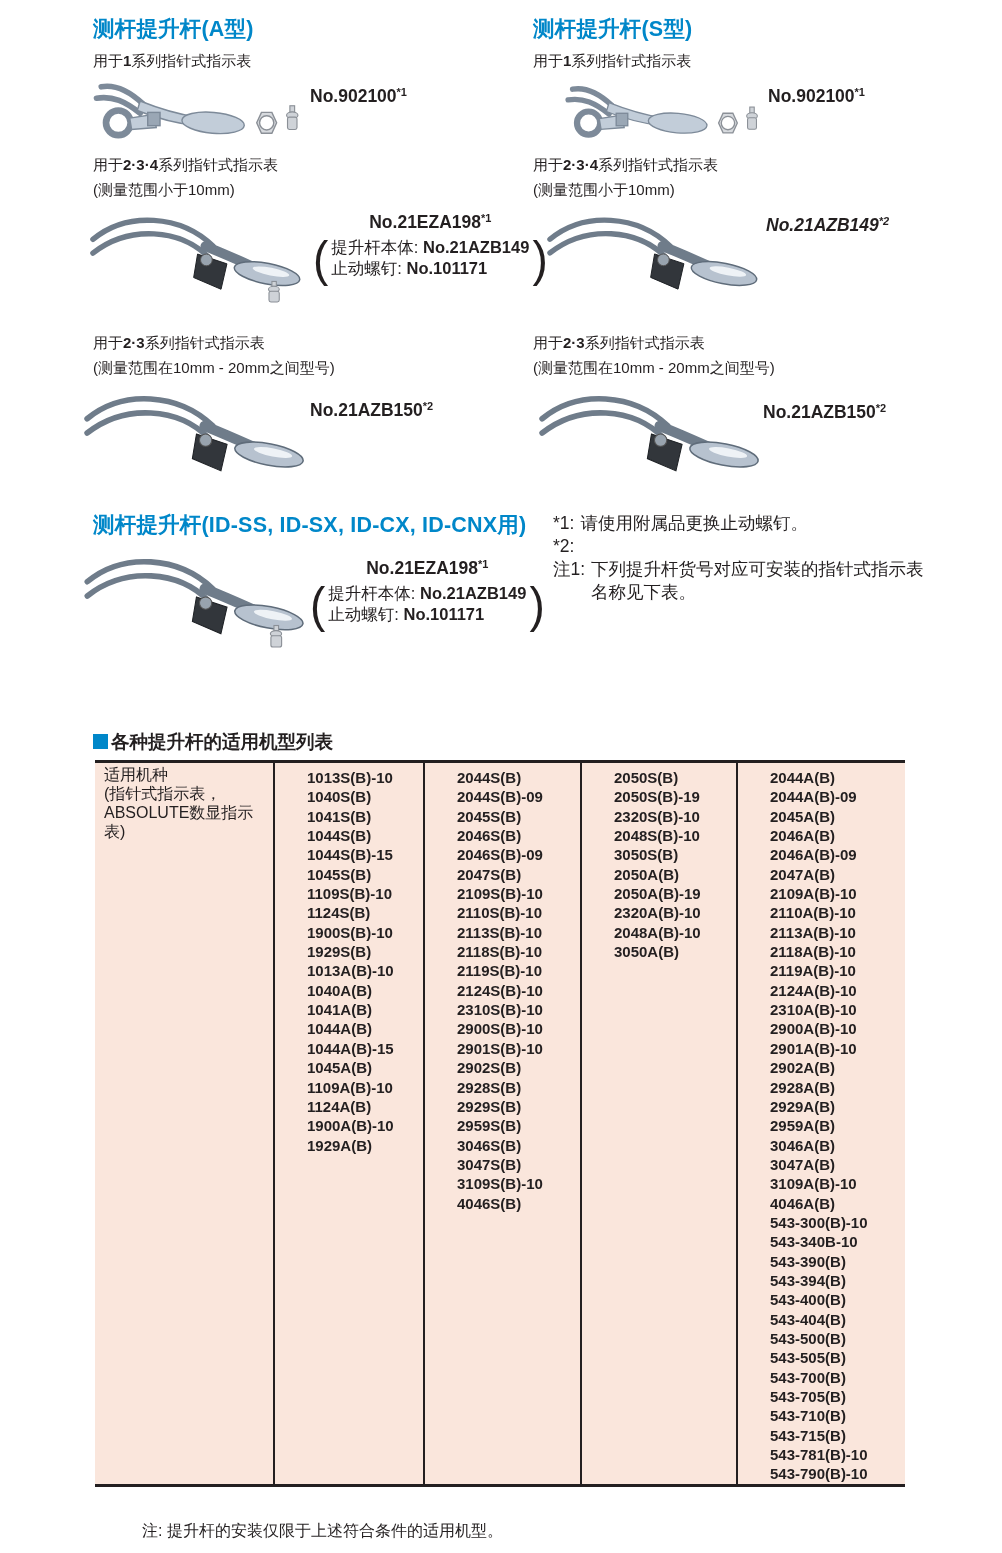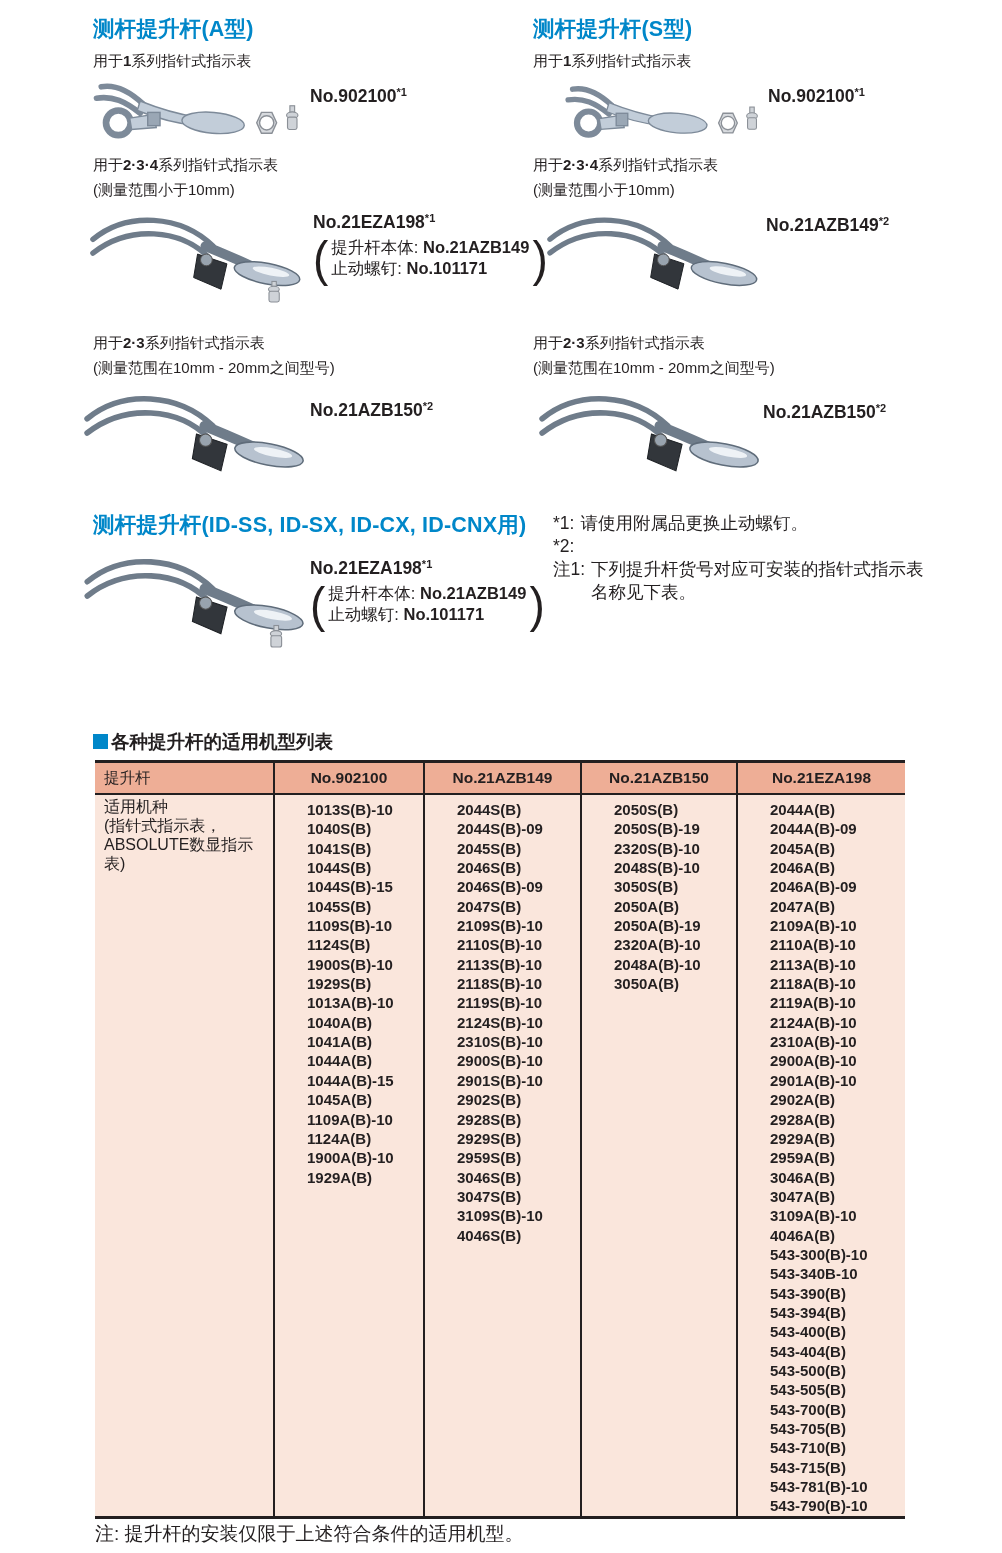--- a/index.html
+++ b/index.html
@@ -11,21 +11,21 @@
   html,body{margin:0;padding:0;background:#fff;}
   body{
     width:1002px;height:1553px;position:relative;overflow:hidden;
     font-family:"Liberation Sans","DejaVu Sans",sans-serif;
     color:var(--ink);
   }
   .abs{position:absolute;}
   .blue-title{color:var(--accent-blue);font-size:21.5px;font-weight:bold;letter-spacing:.2px;}
   .body-text{font-size:15px;line-height:25px;}
   .body-text b{font-weight:bold;}
-  .partno{font-size:17.5px;font-weight:bold;white-space:nowrap;}
+  .partno{font-size:17.5px;font-weight:bold;white-space:nowrap;text-align:center;}
   .partno sup{font-size:11px;font-weight:bold;vertical-align:6px;}
   .parengroup{display:flex;align-items:center;margin-top:2px;}
   .bigparen{font-size:46px;font-weight:300;line-height:46px;transform:scaleY(1.1);color:var(--ink);}
   .parenlines{font-size:16.5px;line-height:21px;padding:0 3px;white-space:nowrap;}
   .parenlines b{font-weight:bold;}
   .notes{width:444px;font-size:17.5px;line-height:23px;}
   .note-row{display:flex;align-items:flex-start;}
   .note-label{flex:none;margin-right:6px;white-space:nowrap;}
   .note-text{white-space:pre-line;}
   .tbl-title{font-size:18.5px;font-weight:bold;display:flex;align-items:center;}
@@ -35,21 +35,21 @@
   .tbl-body{display:flex;background:var(--tbl-body-bg);height:721px;box-sizing:border-box;}
   .c0{width:178px;box-sizing:border-box;}
   .c1{width:150px;box-sizing:border-box;border-left:2px solid var(--ink);}
   .c2{width:157px;box-sizing:border-box;border-left:2px solid var(--ink);}
   .c3{width:156px;box-sizing:border-box;border-left:2px solid var(--ink);}
   .c4{width:169px;box-sizing:border-box;border-left:2px solid var(--ink);}
   .hcell{display:flex;align-items:center;justify-content:center;font-size:15.5px;font-weight:bold;}
   .hcell.first{justify-content:flex-start;padding-left:9px;font-weight:normal;}
   .rowlabel{font-size:16px;line-height:19px;padding:2px 4px 0 9px;white-space:pre-line;}
   .models{font-size:15px;font-weight:bold;line-height:19.35px;padding:5px 0 4px 32px;white-space:pre-line;}
-  .footnote{font-size:19px;}
+  .footnote{font-size:16px;margin-left:47px;}
   svg{display:block;}
 </style>
 </head>
 <body>
 
 <div class="abs blue-title" style="left:93px;top:14px;">测杆提升杆(A型)</div>
 <div class="abs body-text" style="left:93px;top:48px;"><span>用于</span><b>1</b><span>系列指针式指示表</span></div>
 <div class="abs" style="left:88px;top:80px;width:218px;">
   <svg viewBox="0 0 230 64" width="218" height="61">
     <g stroke="#7d8a99" fill="#c2cdd9">
@@ -144,21 +144,21 @@
       <path d="M5,33 C40,4 95,8 128,40" stroke-width="5.5"></path>
       <path d="M5,47 C42,18 95,22 124,52" stroke-width="5.5"></path>
       <path d="M120,40 C145,50 162,58 178,65" stroke-width="10"></path>
     </g>
     <ellipse cx="183" cy="68" rx="34" ry="10.5" transform="rotate(11 183 68)" fill="#b7c2cf" stroke="#5f6c7a" stroke-width="1.5"></ellipse>
     <ellipse cx="187" cy="66" rx="19" ry="4" transform="rotate(11 187 66)" fill="#eef2f6"></ellipse>
     <polygon points="112,48 142,58 136,84 108,72" fill="#32363b" stroke="#1d2024" stroke-width="1"></polygon>
     <circle cx="121" cy="54" r="6" fill="#98a3ae" stroke="#555" stroke-width="1"></circle>
   </svg>
 </div>
-<div class="abs partno" style="left:766px;top:215px;"><span>No.21AZB149</span><sup>*2</sup></div>
+<div class="abs partno" style="left:766px;top:215px;font-style:italic;"><span>No.21AZB149</span><sup>*2</sup></div>
 
 <div class="abs body-text" style="left:93px;top:330px;">
   <div><span>用于</span><b>2·3</b><span>系列指针式指示表</span></div>
   <div>(测量范围在10mm - 20mm之间型号)</div>
 </div>
 <div class="abs" style="left:82px;top:385px;width:235px;">
   <svg viewBox="0 0 230 90" width="235" height="92">
     <g fill="none" stroke="#6f7c8a" stroke-linecap="round">
       <path d="M5,33 C40,4 95,8 128,40" stroke-width="5.5"></path>
       <path d="M5,47 C42,18 95,22 124,52" stroke-width="5.5"></path>
@@ -236,27 +236,20 @@
 名称见下表。</span>
     </div>
 </div>
 
 <div class="abs tbl-title" style="left:93px;top:729px;">
   <span class="sq"></span>
   <span>各种提升杆的适用机型列表</span>
 </div>
 
 <div class="abs tbl" style="left:95px;top:760px;">
-  <div class="tbl-head">
-    <div class="c0 hcell first">提升杆</div>
-    <div class="c1 hcell">No.902100</div>
-    <div class="c2 hcell">No.21AZB149</div>
-    <div class="c3 hcell">No.21AZB150</div>
-    <div class="c4 hcell">No.21EZA198</div>
-  </div>
   <div class="tbl-body">
     <div class="c0 rowlabel">适用机种
 (指针式指示表，
 ABSOLUTE数显指示表)</div>
     <div class="c1 models">1013S(B)-10
 1040S(B)
 1041S(B)
 1044S(B)
 1044S(B)-15
 1045S(B)

